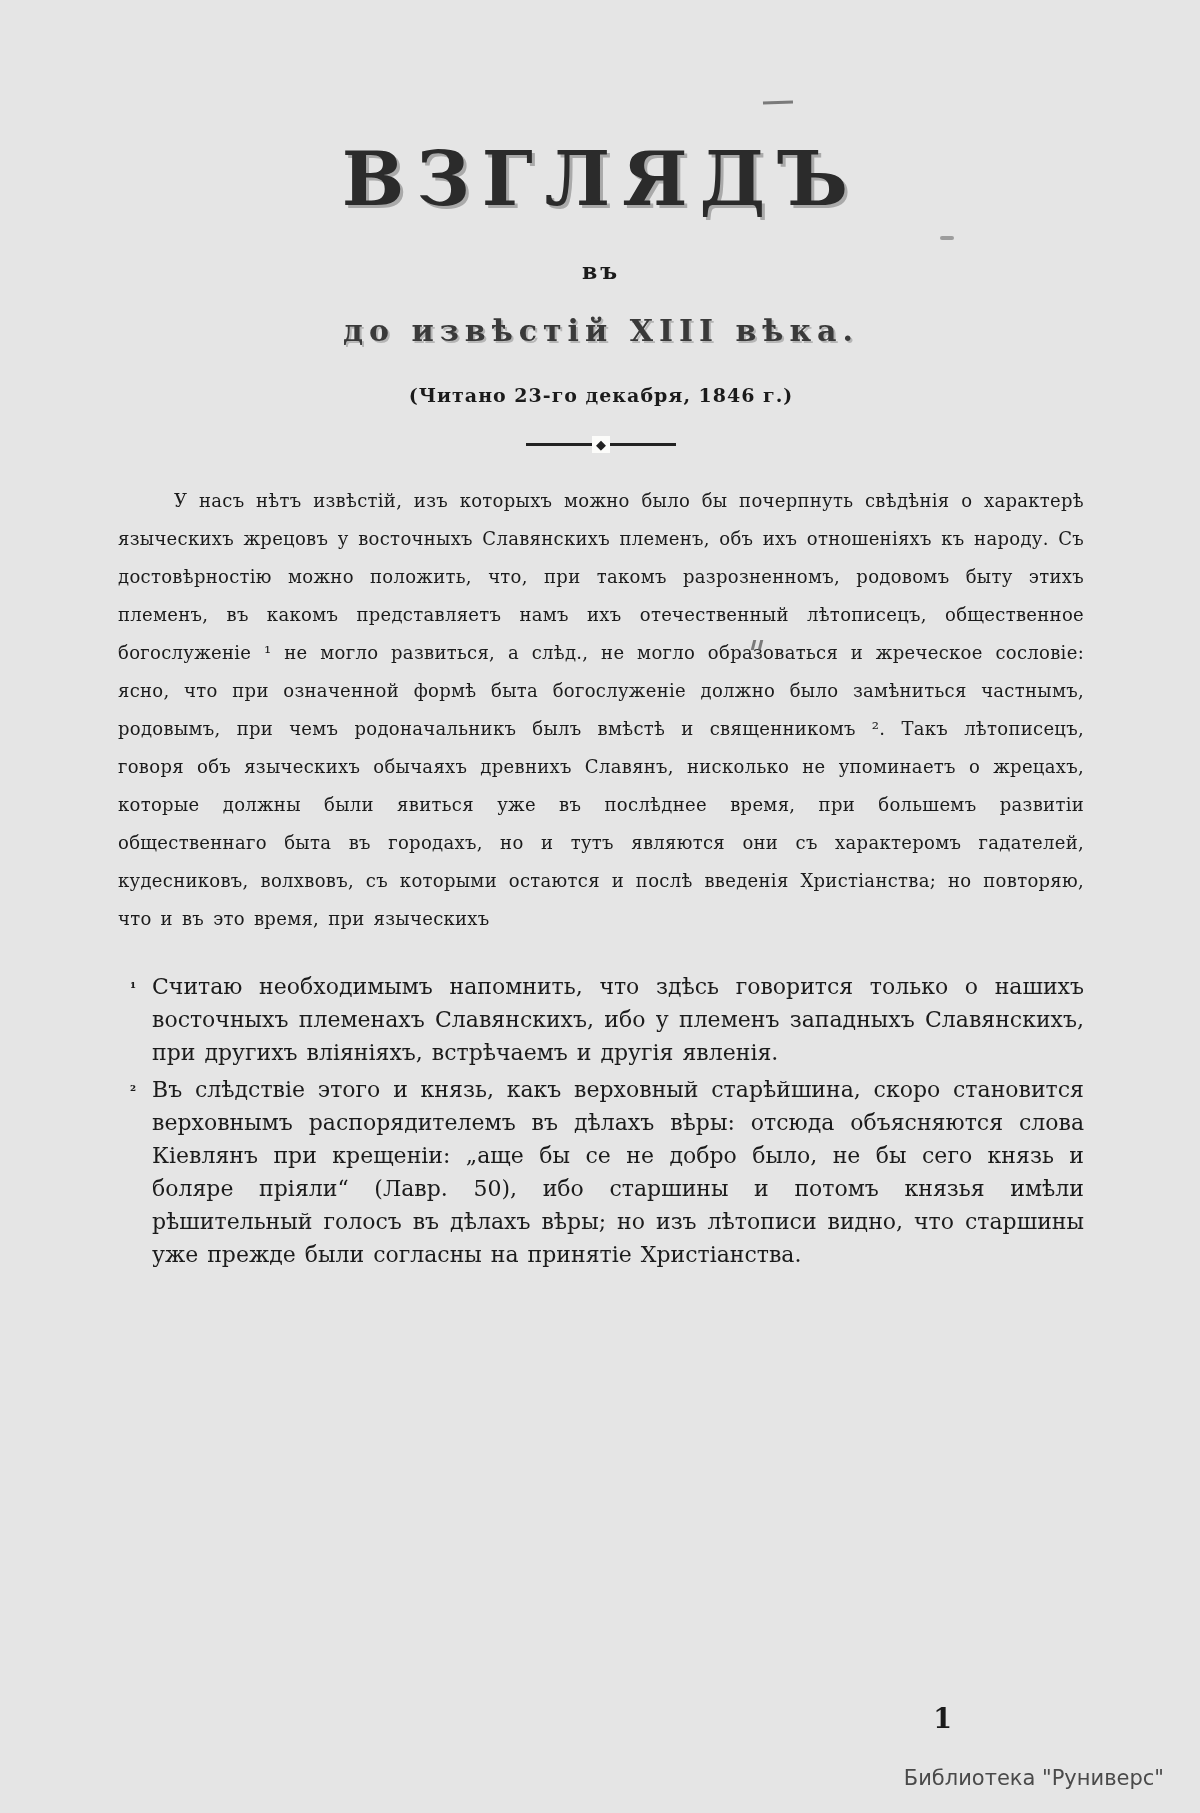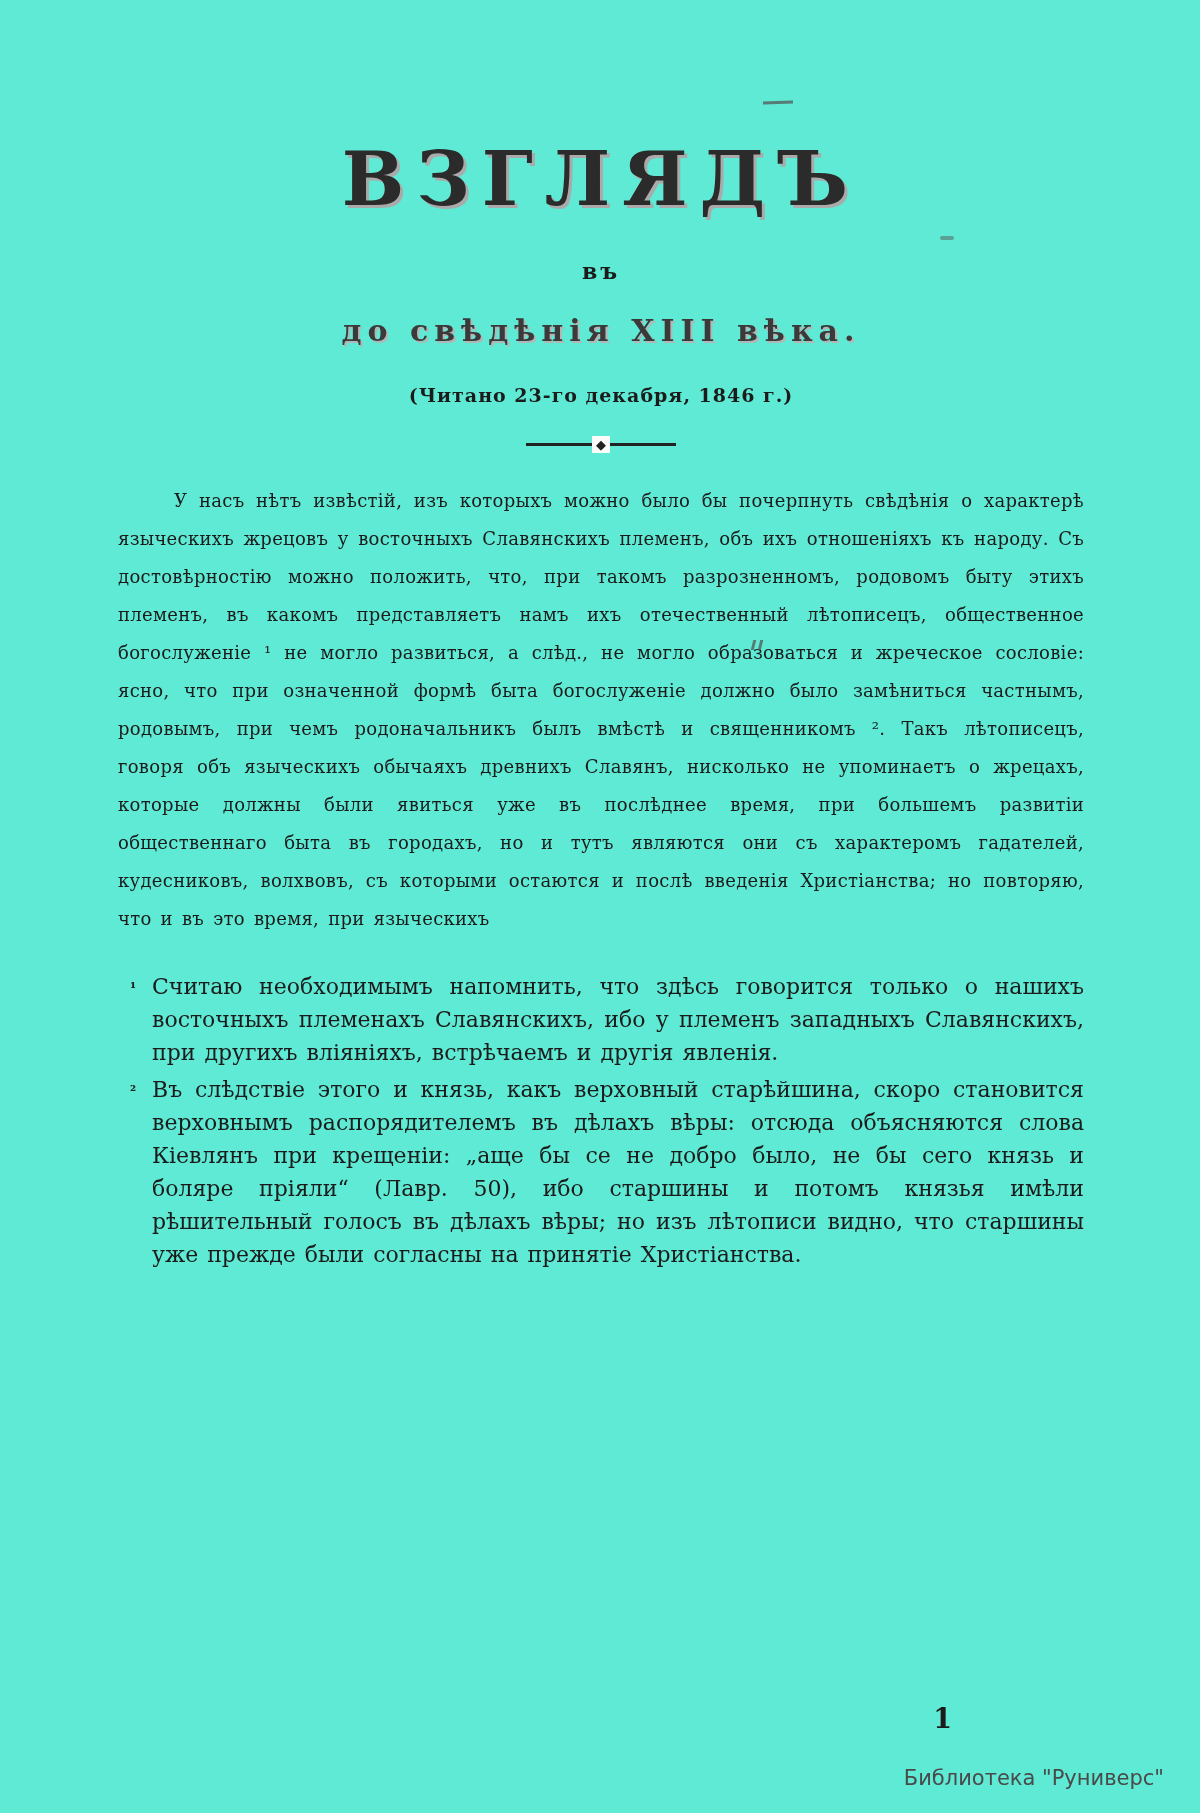--- a/index.html
+++ b/index.html
@@ -1,21 +1,21 @@
 <!DOCTYPE html>
 <html><head>
 <meta charset="utf-8">
 <style>
   * { margin: 0; padding: 0; box-sizing: border-box; }
   html, body { background: #fcfcfa; }
   .page {
     position: relative;
     width: 1200px;
     height: 1813px;
-    background: #5eead4;
+    background: #e5e5e5;
     color: #1b1b1b;
     font-family: "DejaVu Serif", serif;
     overflow: hidden;
   }
   .content {
     margin: 0 116px 0 118px;
   }
   header { text-align: center; }
   .title-main {
     padding-top: 142px;
@@ -141,21 +141,21 @@
 
   <span class="artifact a1"></span>
   <span class="artifact a2"></span>
   <span class="artifact a3"></span>
   <span class="artifact a4"></span>
 
   <div class="content">
     <header>
       <h1 class="title-main">ВЗГЛЯДЪ</h1>
       <div class="title-v">въ</div>
-      <div class="title-ornate-small">до свѣдѣнія XIII вѣка.</div>
+      <div class="title-ornate-small">до извѣстій XIII вѣка.</div>
       <div class="read-note">(Читано 23-го декабря, 1846 г.)</div>
       <div class="divider">
         <span class="divider-orn">◆</span>
       </div>
     </header>
 
     <main>
       <p class="body-text">У насъ нѣтъ извѣстій, изъ которыхъ можно было бы почерпнуть свѣдѣнія о характерѣ языческихъ жрецовъ у восточныхъ Славянскихъ племенъ, объ ихъ отношеніяхъ къ народу. Съ достовѣрностію можно положить, что, при такомъ разрозненномъ, родовомъ быту этихъ племенъ, въ какомъ представляетъ намъ ихъ отечественный лѣтописецъ, общественное богослуженіе ¹ не могло развиться, а слѣд., не могло образоваться и жреческое сословіе: ясно, что при означенной формѣ быта богослуженіе должно было замѣниться частнымъ, родовымъ, при чемъ родоначальникъ былъ вмѣстѣ и священникомъ ². Такъ лѣтописецъ, говоря объ языческихъ обычаяхъ древнихъ Славянъ, нисколько не упоминаетъ о жрецахъ, которые должны были явиться уже въ послѣднее время, при большемъ развитіи общественнаго быта въ городахъ, но и тутъ являются они съ характеромъ гадателей, кудесниковъ, волхвовъ, съ которыми остаются и послѣ введенія Христіанства; но повторяю, что и въ это время, при языческихъ</p>
     </main>
 

